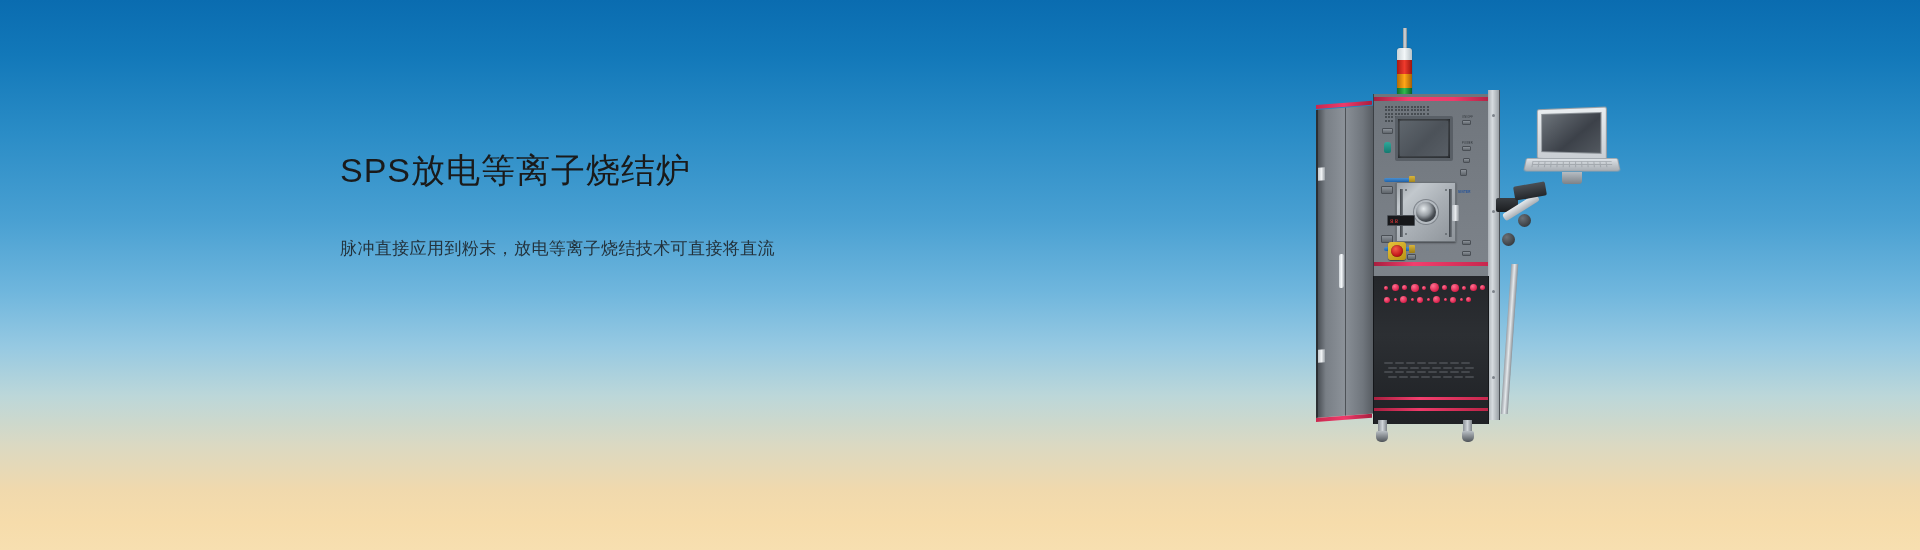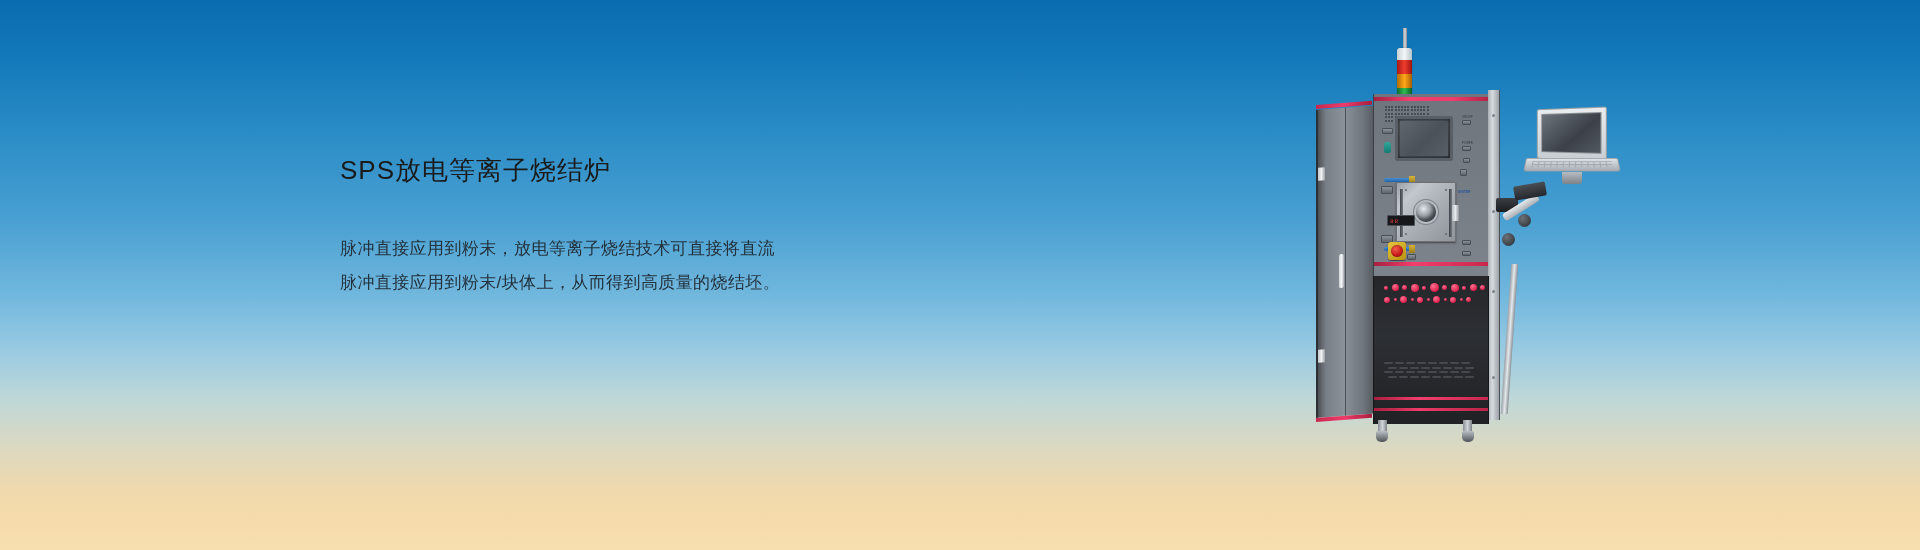--- a/index.html
+++ b/index.html
@@ -33,21 +33,21 @@
 
   
   #copy {
     position: absolute;
     left: 340px;
     top: 146px;
     width: 520px;
   }
 
   #headline {
-    font-size: 26px;
+    font-size: 34px;
     font-weight: 400;
     color: #1a1a1a;
     letter-spacing: 1px;
     line-height: 48px;
     white-space: nowrap;
   }
 
   #subcopy {
     margin-top: 38px;
     font-size: 17px;
@@ -384,21 +384,20 @@
 </head>
 <body>
 
 <div id="banner">
 
   <div id="copy">
     <h1 id="headline">SPS放电等离子烧结炉</h1>
 
     <div id="subcopy">
       <div>脉冲直接应用到粉末，放电等离子烧结技术可直接将直流</div>
-      <div>脉冲直接应用到粉末/块体上，从而得到高质量的烧结坯。</div>
     </div>
   </div>
 
   <div id="machine">
 
     <div class="tower-mast"></div>
     <div class="tower-stack">
       <div class="lamp clear"></div>
       <div class="lamp red"></div>
       <div class="lamp amber"></div>

